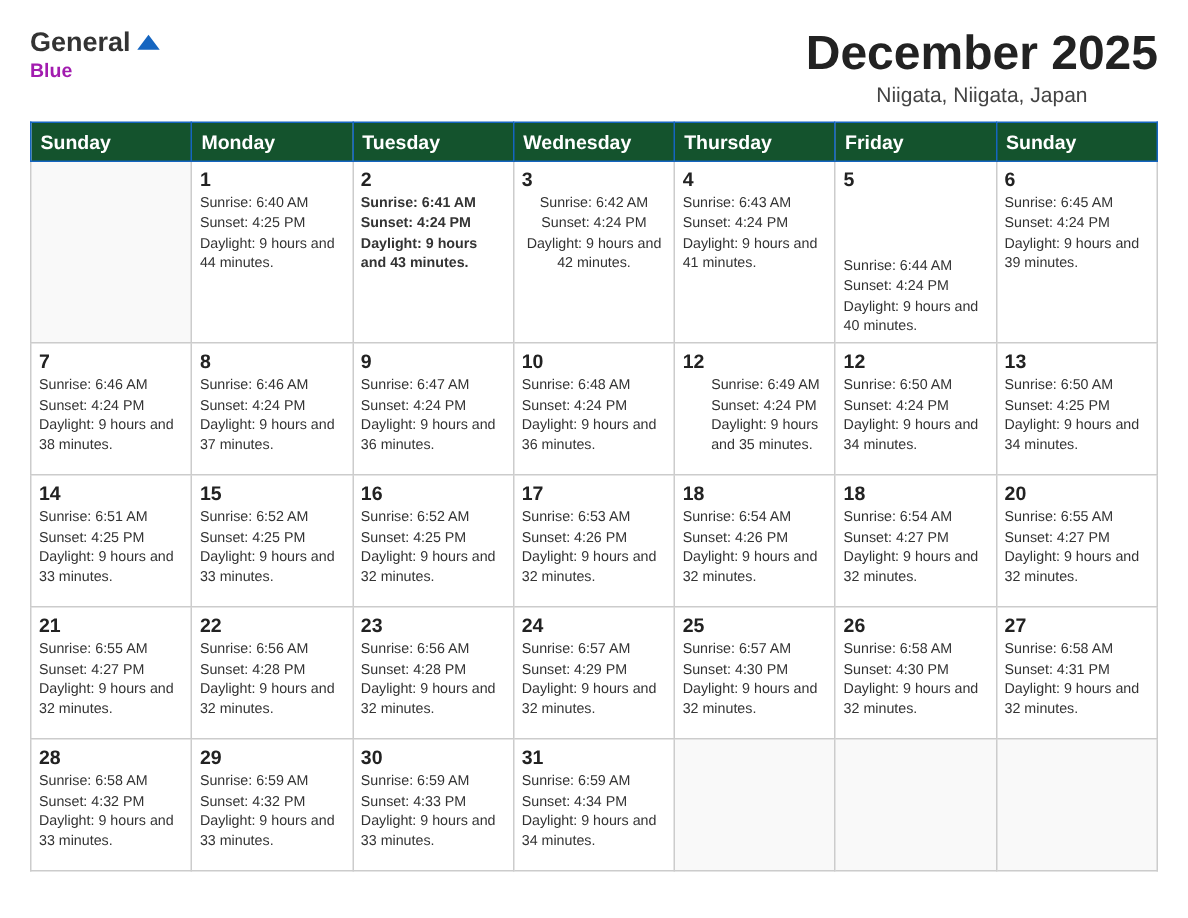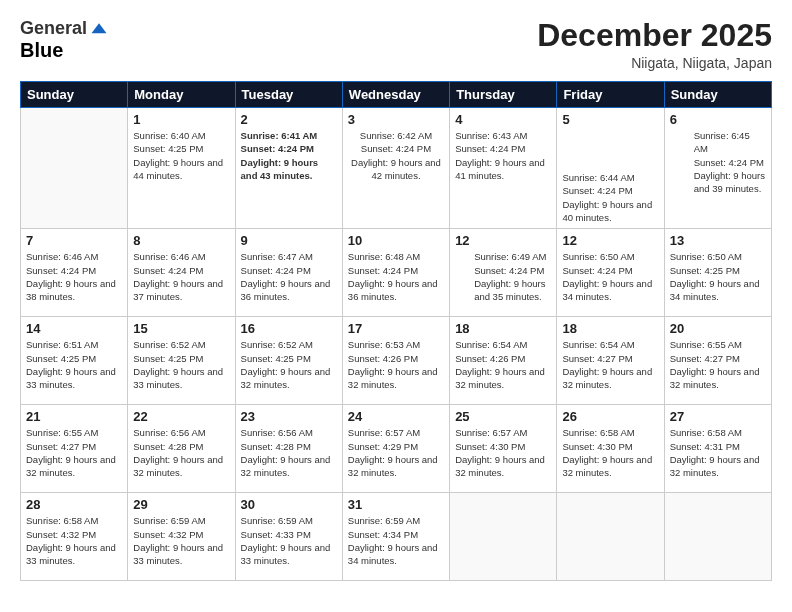--- a/index.html
+++ b/index.html
@@ -31,53 +31,53 @@
     .logo-text {
       display: flex;
       align-items: center;
     }
     .logo-general {
       font-size: 18px;
       font-weight: bold;
       color: #333;
     }
     .logo-blue {
-      font-size: 20px;
-      font-weight: bold;
-      color: #000000;
+      font-size: 13px;
+      font-weight: bold;
+      color: #a21caf;
     }
     .logo-icon {
       width: 20px;
       height: 20px;
       margin-left: 2px;
       fill: #1565c0;
     }
     .title-block {
-      text-align: right;
+      text-align: center;
     }
     .cal-title {
       font-size: 32px;
       font-weight: bold;
       color: #222;
       line-height: 1.1;
     }
     .cal-subtitle {
       font-size: 14px;
       color: #444;
       margin-top: 2px;
     }
     .calendar {
       flex: 1;
       border: 1px solid #ccc;
       border-collapse: collapse;
       width: 100%;
       table-layout: fixed;
     }
     .calendar th {
-      background: #0f172a;
+      background: #14532d;
       color: #fff;
       text-align: left;
       padding: 5px 6px;
       font-size: 13px;
       font-weight: bold;
       border: 1px solid #1565c0;
     }
     .calendar td {
       border: 1px solid #ccc;
       vertical-align: top;
@@ -166,21 +166,21 @@
 Daylight: 9 hours and 41 minutes.</div>
           </td>
           <td>
             <span class="day-num">5</span>
             <div class="day-info" style="white-space: pre-line; margin-top: 44px;">Sunrise: 6:44 AM
 Sunset: 4:24 PM
 Daylight: 9 hours and 40 minutes.</div>
           </td>
           <td>
             <span class="day-num">6</span>
-            <div class="day-info" style="white-space: pre-line; margin-left: 24px;">Sunrise: 6:45 AM
+            <div class="day-info" style="white-space: pre-line;">Sunrise: 6:45 AM
 Sunset: 4:24 PM
 Daylight: 9 hours and 39 minutes.</div>
           </td>
         </tr>
         <tr>
           <td>
             <span class="day-num">7</span>
             <div class="day-info" style="white-space: pre-line;">Sunrise: 6:46 AM
 Sunset: 4:24 PM
 Daylight: 9 hours and 38 minutes.</div>

